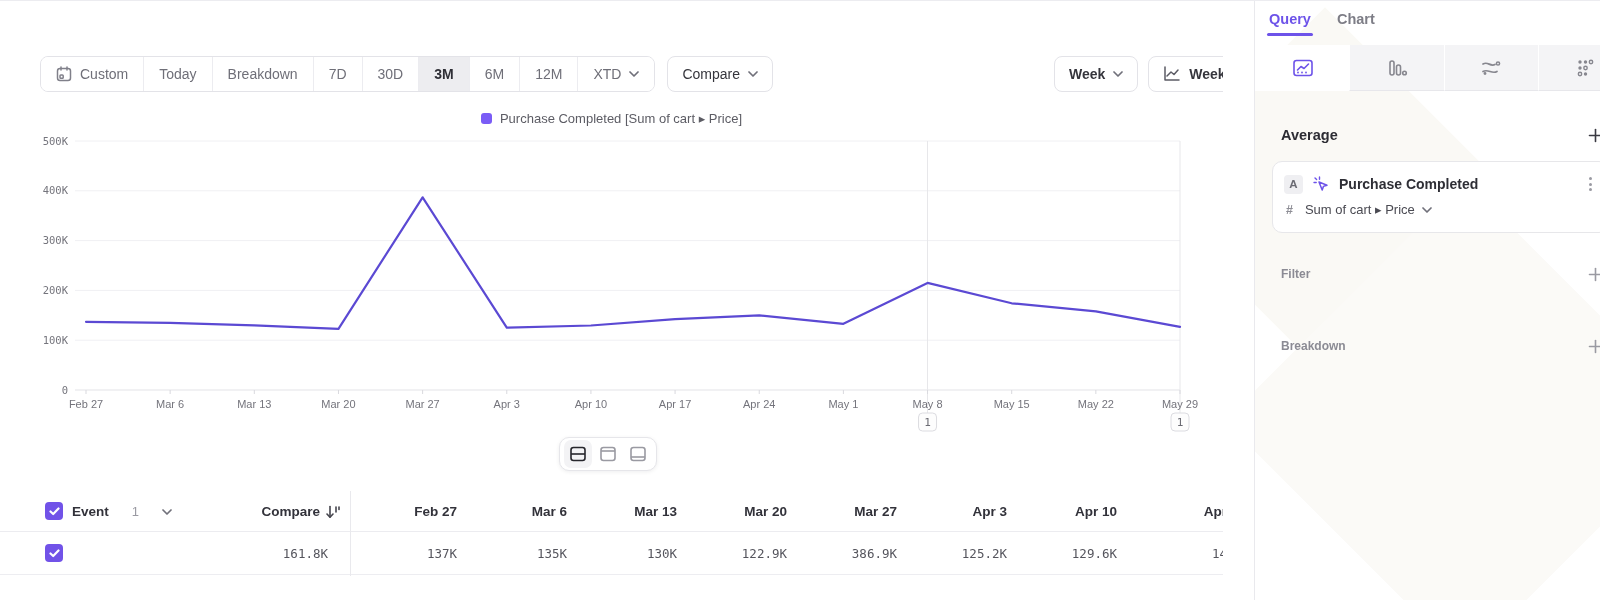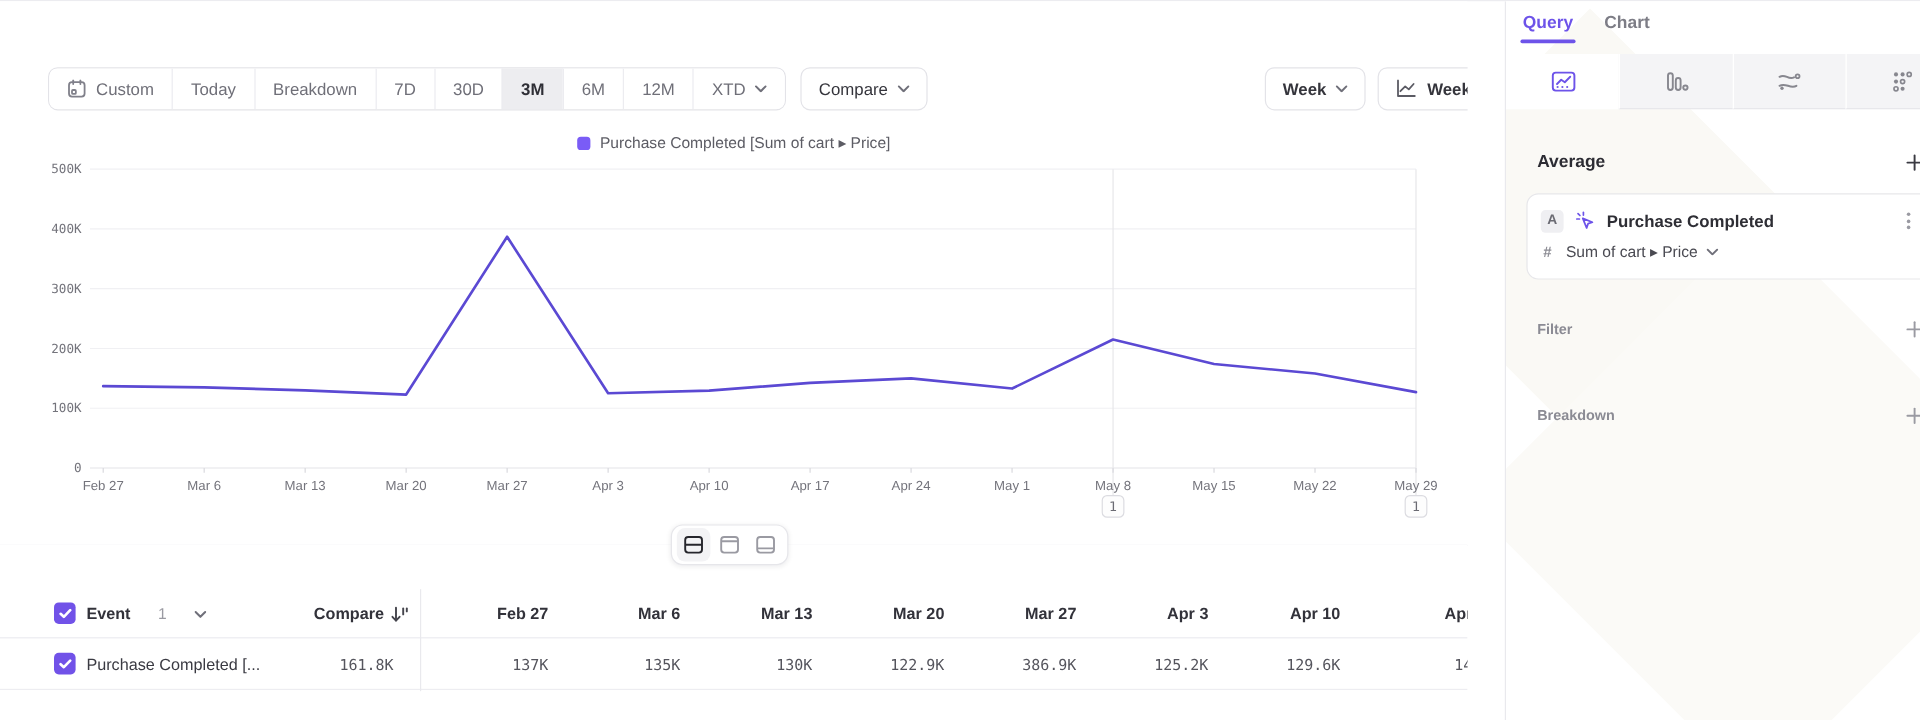--- a/index.html
+++ b/index.html
@@ -279,21 +279,20 @@
             <div class="dcell" style="left: 1012px;">Apr 10</div>
             <div class="dcell" style="left: 1122px;">Apr</div>
           </div>
       </div>
       <div class="trow">
         <span class="cb">
           <svg viewBox="0 0 11 9">
               <polyline points="1.5,4.5 4.2,7 9.5,1.5"></polyline>
             </svg>
         </span>
-        <div id="row-name">Purchase Completed [...</div>
         <div id="row-avg">161.8K</div>
         <div id="row-vals">
             <div class="dval" style="left: 352px;">137K</div>
             <div class="dval" style="left: 462px;">135K</div>
             <div class="dval" style="left: 572px;">130K</div>
             <div class="dval" style="left: 682px;">122.9K</div>
             <div class="dval" style="left: 792px;">386.9K</div>
             <div class="dval" style="left: 902px;">125.2K</div>
             <div class="dval" style="left: 1012px;">129.6K</div>
             <div class="dval" style="left: 1122px;">14</div>

